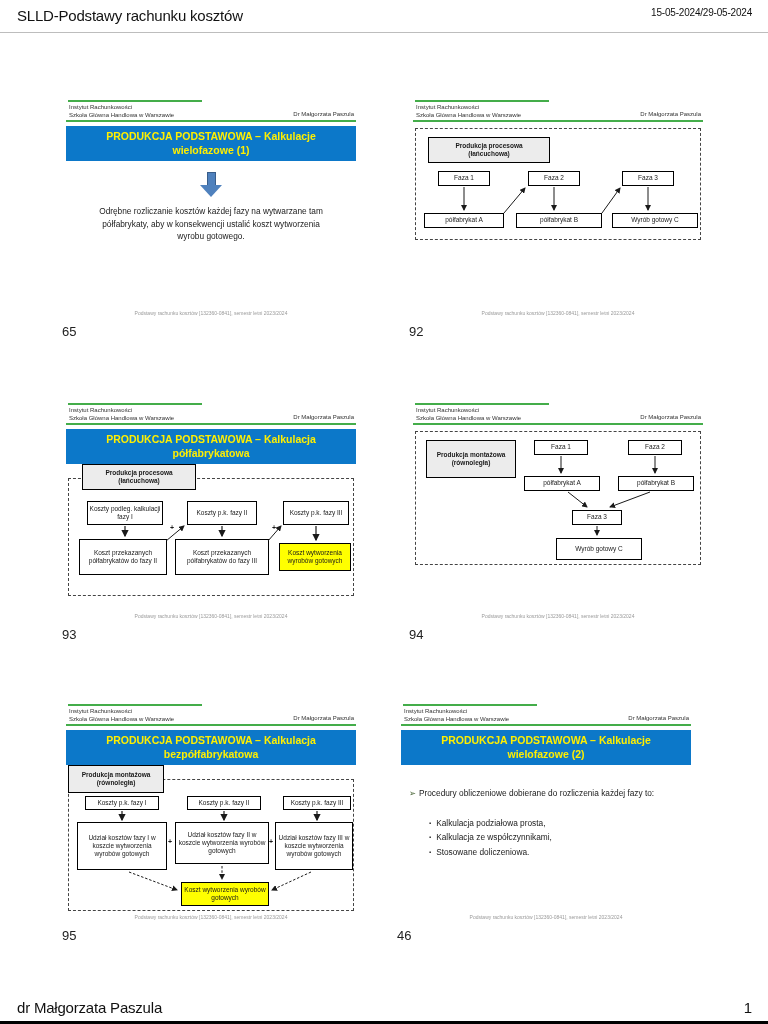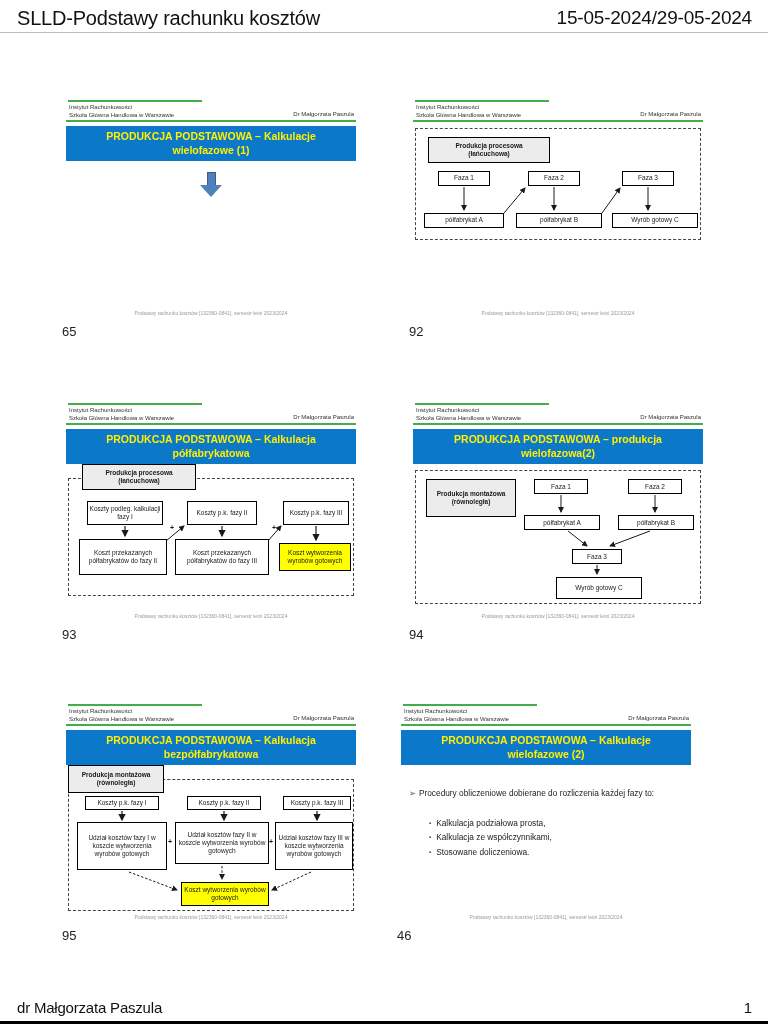--- a/index.html
+++ b/index.html
@@ -9,22 +9,22 @@
     --highlight-yellow:#ffff00;
     --arrow-blue:#4f81bd;
   }
   *{box-sizing:border-box;margin:0;padding:0}
   html,body{width:768px;height:1024px}
   body{
     position:relative;background:#ffffff;overflow:hidden;
     font-family:"Liberation Sans","DejaVu Sans",sans-serif;color:#1a1a1a;
   }
   
-  .pg-header-left{position:absolute;left:17px;top:7px;font-size:20px;letter-spacing:-.2px;color:#111}
-  .pg-header-right{position:absolute;right:16px;top:7px;font-size:19px;letter-spacing:-.2px;color:#111}
+  .pg-header-left{position:absolute;left:17px;top:7px;font-size:15px;letter-spacing:-.2px;color:#111}
+  .pg-header-right{position:absolute;right:16px;top:7px;font-size:10px;letter-spacing:-.2px;color:#111}
   .pg-header-rule{position:absolute;left:0;right:0;top:32px;height:1px;background:#bdbdbd}
   .pg-footer-left{position:absolute;left:17px;top:999px;font-size:15px;letter-spacing:-.2px;color:#111}
   .pg-footer-right{position:absolute;right:16px;top:999px;font-size:15px;color:#111}
   .pg-bottom-bar{position:absolute;left:0;right:0;bottom:0;height:3px;background:#000}
 
   
   .slide{position:absolute;width:300px;height:218px;background:#fff}
   .s1{left:61px;top:100px}.s2{left:408px;top:100px}
   .s3{left:61px;top:403px}.s4{left:408px;top:403px}
   .s5{left:61px;top:704px}.s6{left:396px;top:704px}
@@ -74,20 +74,21 @@
   <div class="s-head">
     <div class="s-inst"><span>Instytut Rachunkowości</span><br><span>Szkoła Główna Handlowa w Warszawie</span></div>
     <div class="s-author">Dr Małgorzata Paszula</div>
   </div>
   <div class="s-title">PRODUKCJA PODSTAWOWA – Kalkulacje wielofazowe (1)</div>
   <div class="s-body">
     <div class="down-arrow">
         <div class="stem"></div>
         <div class="head"></div>
       </div>
+    <p class="note-p">Odrębne rozliczanie kosztów każdej fazy na wytwarzane tam półfabrykaty, aby w konsekwencji ustalić koszt wytworzenia wyrobu gotowego.</p>
   </div>
   <div class="s-footnote">Podstawy rachunku kosztów [132360-0841], semestr letni 2023/2024</div>
   <div class="s-num">65</div>
 </div>
 
 <div class="slide s2">
   <div class="s-head">
     <div class="s-inst"><span>Instytut Rachunkowości</span><br><span>Szkoła Główna Handlowa w Warszawie</span></div>
     <div class="s-author">Dr Małgorzata Paszula</div>
   </div>
@@ -153,21 +154,20 @@
   </div>
   <div class="s-footnote">Podstawy rachunku kosztów [132360-0841], semestr letni 2023/2024</div>
   <div class="s-num">93</div>
 </div>
 
 <div class="slide s4">
   <div class="s-head">
     <div class="s-inst"><span>Instytut Rachunkowości</span><br><span>Szkoła Główna Handlowa w Warszawie</span></div>
     <div class="s-author">Dr Małgorzata Paszula</div>
   </div>
-  <div class="s-title">PRODUKCJA PODSTAWOWA – produkcja wielofazowa(2)</div>
   <div class="s-body">
     <div class="diagram" style="left:2px;top:6px;width:286px;height:134px">
       <div class="dbox gray" style="left:10px;top:8px;width:90px;height:38px">Produkcja montażowa
 (równoległa)</div>
       <div class="dbox" style="left:118px;top:8px;width:54px;height:15px">Faza 1</div>
       <div class="dbox" style="left:212px;top:8px;width:54px;height:15px">Faza 2</div>
       <div class="dbox" style="left:108px;top:44px;width:76px;height:15px">półfabrykat A</div>
       <div class="dbox" style="left:202px;top:44px;width:76px;height:15px">półfabrykat B</div>
       <div class="dbox" style="left:156px;top:78px;width:50px;height:15px">Faza 3</div>
       <div class="dbox" style="left:140px;top:106px;width:86px;height:22px">Wyrób gotowy C</div>

